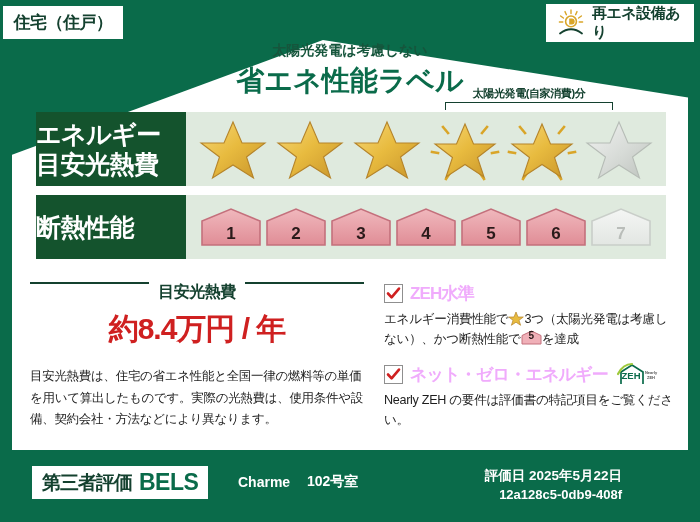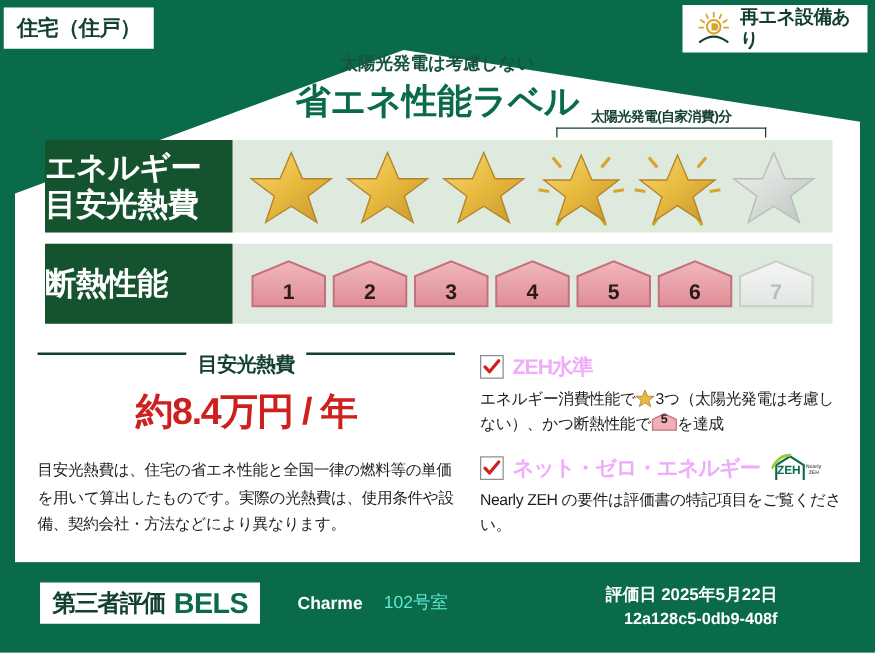--- a/index.html
+++ b/index.html
@@ -203,21 +203,21 @@
   #bels-word {
     font-size: 23px; font-weight: bold; color: #0a6b4a;
     letter-spacing: -0.5px; margin-left: 7px;
   }
   #building-name {
     position: absolute; left: 238px; top: 18px;
     font-size: 14px; font-weight: bold; color: #ffffff; letter-spacing: 0px;
   }
   #unit-number {
     position: absolute; left: 307px; top: 17px;
-    font-size: 14px; font-weight: normal; color: #5eead4;
+    font-size: 14px; font-weight: bold; color: #ffffff;
   }
   #eval-date {
     position: absolute; right: 14px; top: 11px;
     font-size: 13.5px; font-weight: bold; color: #ffffff;
     white-space: nowrap;
     padding-left: 36px;
   }
   #eval-id {
     position: absolute; right: 14px; top: 31px;
     font-size: 13px; font-weight: bold; color: #ffffff;

